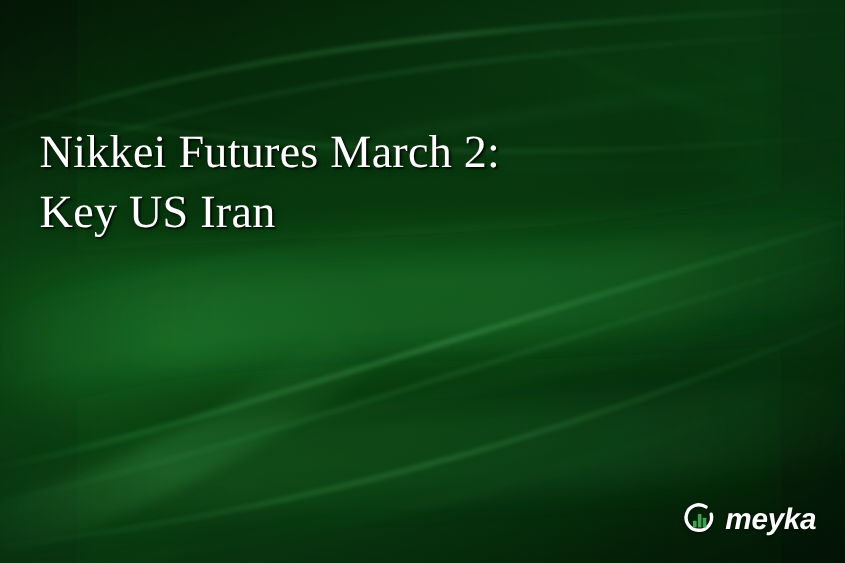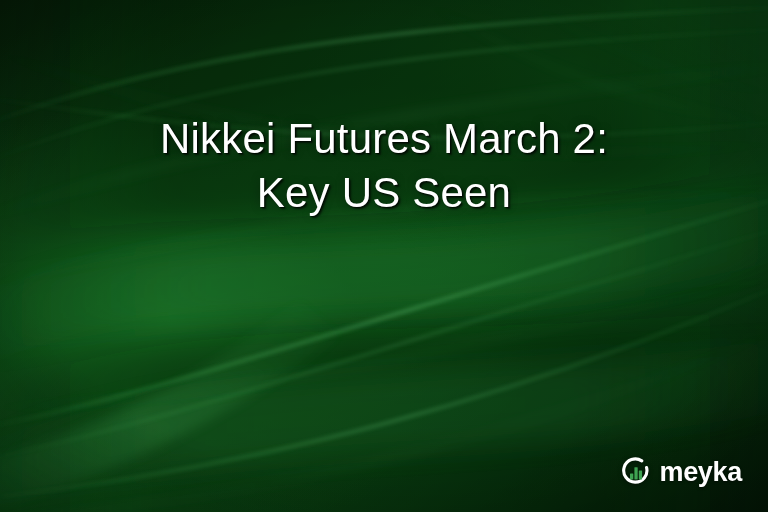--- a/index.html
+++ b/index.html
@@ -35,23 +35,23 @@
     inset: 0;
     width: 768px;
     height: 512px;
   }
   
   .title-block {
     position: absolute;
     left: 0;
     right: 0;
     top: 112px;
-    text-align: center;
-    padding: 0 26px;
+    padding: 0 36px;
     z-index: 5;
+    font-family: Liberation Serif, serif;
   }
   .title-line {
     color: #ffffff;
     font-size: 42px;
     line-height: 54px;
     font-weight: 400;
     letter-spacing: 0.2px;
     text-shadow:
       2px 2px 2px rgba(0,0,0,0.62),
       1px 1px 0px rgba(0,0,0,0.45),
@@ -60,20 +60,21 @@
   }
   
   .logo {
     position: absolute;
     right: 26px;
     bottom: 24px;
     display: flex;
     align-items: center;
     gap: 7px;
     z-index: 6;
+    font-style: italic;
   }
   .logo-mark {
     width: 32px;
     height: 32px;
     display: block;
     filter: drop-shadow(0 1px 2px rgba(0,0,0,0.55));
   }
   .logo-text {
     color: #ffffff;
     font-size: 27px;
@@ -151,21 +152,21 @@
     <path d="M -40 470 C 90 430 190 390 300 300 L 340 336 C 220 424 110 476 -20 512 Z" fill="url(#gGlowL)" filter="url(#blurMd)" opacity="0.55"></path>
 
     <path d="M 420 0 C 520 58 620 104 800 128" fill="none" stroke="url(#gLight)" stroke-width="1.6" filter="url(#blurMd)" opacity="0.35"></path>
     <path d="M 520 0 C 600 46 690 86 800 96" fill="none" stroke="url(#gLight)" stroke-width="1.2" filter="url(#blurMd)" opacity="0.28"></path>
   </svg>
 
   <div class="bg-vignette"></div>
 
   <div class="title-block">
     <div class="title-line">Nikkei Futures March 2:</div>
-    <div class="title-line">Key US Seen</div>
+    <div class="title-line">Key US Iran</div>
   </div>
 
   <div class="logo">
     <svg class="logo-mark" viewBox="0 0 32 32">
 
       <path d="M 24.3 6.6 A 11.6 11.6 0 1 0 27.3 14.2" fill="none" stroke="#ffffff" stroke-width="3.1" stroke-linecap="round" transform="rotate(-14 16 16)"></path>
 
       <rect x="10.0" y="17.4" width="3.3" height="6.1" rx="0.5" fill="#3fa352"></rect>
       <rect x="14.4" y="11.3" width="3.3" height="12.2" rx="0.5" fill="#3fa352"></rect>
       <rect x="18.8" y="14.6" width="3.3" height="8.9" rx="0.5" fill="#3fa352"></rect>

